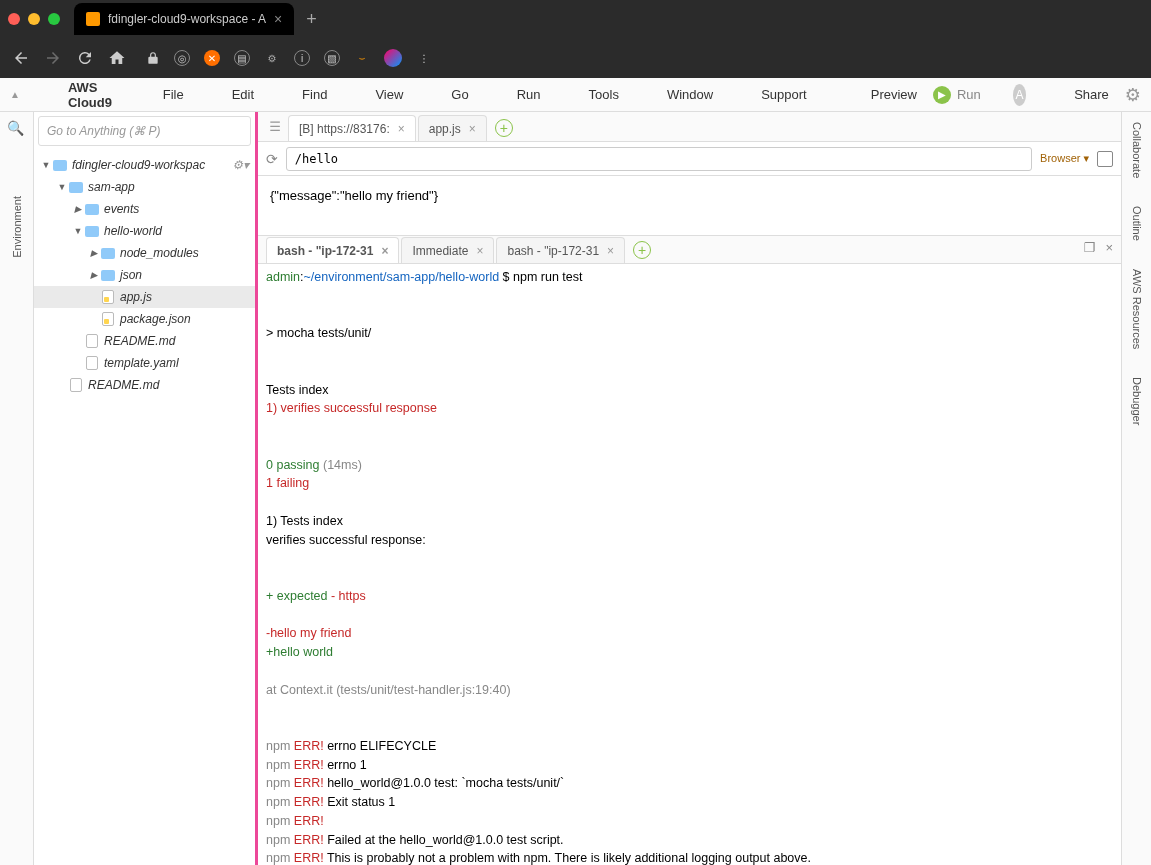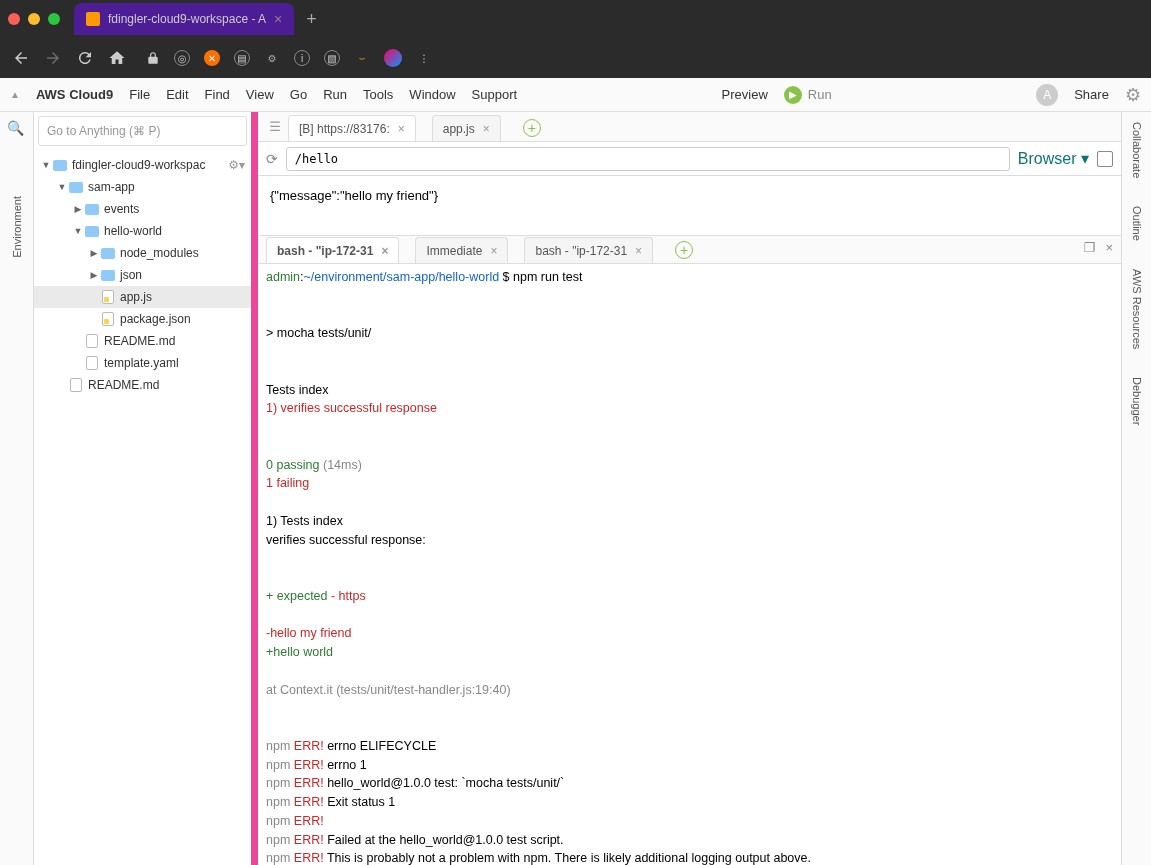--- a/index.html
+++ b/index.html
@@ -4,77 +4,77 @@
 <style>
 * { margin:0; padding:0; box-sizing:border-box; font-family:-apple-system,BlinkMacSystemFont,"Segoe UI",Arial,sans-serif; }
 body { width:1151px; height:865px; background:#fff; overflow:hidden; font-size:13px; }
 
 
 .chrome { background:#2b2b2b; height:78px; }
 .tab-strip { height:38px; display:flex; align-items:center; padding-left:8px; gap:8px; }
 .traffic { display:flex; gap:8px; margin-right:6px; }
 .traffic span { width:12px; height:12px; border-radius:50%; display:block; }
 .tl-red{background:#ff5f57} .tl-yel{background:#ffbd2e} .tl-grn{background:#28c840}
-.b-tab { background:#4c1d95; height:32px; display:flex; align-items:center; padding:0 12px; border-radius:8px 8px 0 0; gap:8px; color:#ccc; font-size:12px; }
+.b-tab { background:#000000; height:32px; display:flex; align-items:center; padding:0 12px; border-radius:8px 8px 0 0; gap:8px; color:#ccc; font-size:12px; }
 .b-tab-close{color:#888;font-size:14px;}
 .new-tab{color:#aaa;font-size:18px;margin-left:4px;}
 .url-bar { height:40px; display:flex; align-items:center; padding:0 12px; gap:14px; color:#ccc; }
 .nav-ico{width:18px;height:18px;fill:#ccc;}
 .url { color:#888; font-size:14px; flex:1; }
 .url strong { color:#eee; font-weight:400; }
 .ext-icons { display:flex; gap:14px; align-items:center; }
 .ext-icons span{width:16px;height:16px;border-radius:50%;display:flex;align-items:center;justify-content:center;font-size:10px;}
 
 
 .menubar { height:34px; border-bottom:1px solid #ddd; display:flex; align-items:center; padding:0 10px; gap:16px; background:#fafafa; }
 .menubar .tri{color:#999;font-size:10px;}
 .menubar .brand{font-weight:600;}
-.menubar .menu-item{color:#333;font-size:13px;}
+.menubar .menu-item{color:#333;font-size:13px;margin-left:32px;}
 .menubar .spacer{flex:1}
 .run-btn{display:flex;align-items:center;gap:6px;color:#888;}
 .run-btn .play{width:18px;height:18px;border-radius:50%;background:#8bc34a;display:flex;align-items:center;justify-content:center;color:#fff;font-size:10px;}
 .avatar{width:22px;height:22px;border-radius:50%;background:#ccc;color:#fff;display:flex;align-items:center;justify-content:center;font-size:12px;}
 .gear-big{color:#999;font-size:18px;}
 
 .main { display:flex; height:calc(100% - 112px); }
 
 
 .left-rail{ width:34px; border-right:1px solid #ddd; display:flex; flex-direction:column; align-items:center; padding-top:8px; gap:0; background:#fafafa;}
 .rail-search{color:#999;font-size:14px;}
 .rail-text{writing-mode:vertical-rl;transform:rotate(180deg);font-size:11px;color:#555;margin-top:60px;}
 
 
-.sidebar{width:224px;border-right:7px solid #ec4899;display:flex;flex-direction:column;}
+.sidebar{width:224px;border-right:3px solid #ec4899;display:flex;flex-direction:column;font-style:italic;}
 .goto{height:30px;margin:4px;border:1px solid #ddd;border-radius:3px;display:flex;align-items:center;padding:0 8px;color:#999;font-size:12px;background:#fff;}
 .tree{flex:1;padding-top:4px;overflow:auto;}
 .tree-row{display:flex;align-items:center;height:22px;font-size:12px;color:#333;white-space:nowrap;}
 .tree-row.sel{background:#eaeaea;}
 .tw{width:12px;font-size:9px;color:#666;text-align:center;}
 .ico{width:16px;height:14px;margin-right:4px;display:inline-flex;align-items:center;justify-content:center;}
 .fold{width:14px;height:11px;background:#90caf9;border-radius:2px;}
 .file-js{width:12px;height:14px;background:#fff;border:1px solid #bbb;border-radius:2px;position:relative;}
 .file-js::after{content:"";position:absolute;bottom:1px;left:1px;width:5px;height:5px;background:#ffd54f;border-radius:1px;}
 .file-doc{width:12px;height:14px;background:#fff;border:1px solid #bbb;border-radius:2px;}
 .tree-head{display:flex;align-items:center;justify-content:space-between;padding-right:6px;}
 .tree-gear{color:#999;font-size:12px;}
 
 
 .editor{flex:1;display:flex;flex-direction:column;min-width:0;}
 .ed-tabs{height:30px;border-bottom:1px solid #ddd;display:flex;align-items:flex-end;padding-left:8px;gap:0;background:#fafafa;}
-.ed-tab{height:26px;border:1px solid #ddd;border-bottom:none;background:#f5f5f5;display:flex;align-items:center;padding:0 10px;gap:8px;font-size:12px;color:#555;border-radius:4px 4px 0 0;margin-right:16px;}
+.ed-tab{height:26px;border:1px solid #ddd;border-bottom:none;background:#f5f5f5;display:flex;align-items:center;padding:0 10px;gap:8px;font-size:12px;color:#555;border-radius:4px 4px 0 0;margin-right:2px;}
 .ed-tab.active{background:#fff;}
 .tab-x{color:#999;font-size:12px;}
 .tab-plus{width:18px;height:18px;border:1px solid #8bc34a;border-radius:50%;color:#8bc34a;display:flex;align-items:center;justify-content:center;font-size:14px;margin-left:6px;margin-bottom:4px;}
 .drop-ico{width:18px;height:26px;display:flex;align-items:center;justify-content:center;color:#999;margin-right:4px;margin-bottom:2px;}
 
 
 .preview-bar{height:34px;border-bottom:1px solid #ddd;display:flex;align-items:center;padding:0 8px;gap:8px;}
 .reload{color:#888;font-size:14px;}
 .url-input{flex:1;height:24px;border:1px solid #ccc;border-radius:3px;padding:0 8px;font-family:monospace;font-size:12px;}
-.browser-sel{font-size:16px;color:#0f766e;}
+.browser-sel{font-size:11px;color:#a16207;}
 .popout{width:16px;height:16px;border:1px solid #888;border-radius:2px;}
 
 .preview-content{padding:12px;font-family:monospace;font-size:13px;min-height:60px;border-bottom:1px solid #ddd;}
 
 
 .term-tabs{height:28px;display:flex;align-items:flex-end;background:#fafafa;border-bottom:1px solid #ddd;padding-left:8px;position:relative;}
 .term-icons{position:absolute;right:8px;top:4px;display:flex;gap:10px;color:#888;font-size:13px;}
 .terminal{flex:1;padding:4px 8px;font-family:Menlo,Consolas,monospace;font-size:12.5px;line-height:1.5;overflow:auto;background:#fff;}
 .terminal .g{color:#2e7d32}
 .terminal .b{color:#1565c0}

